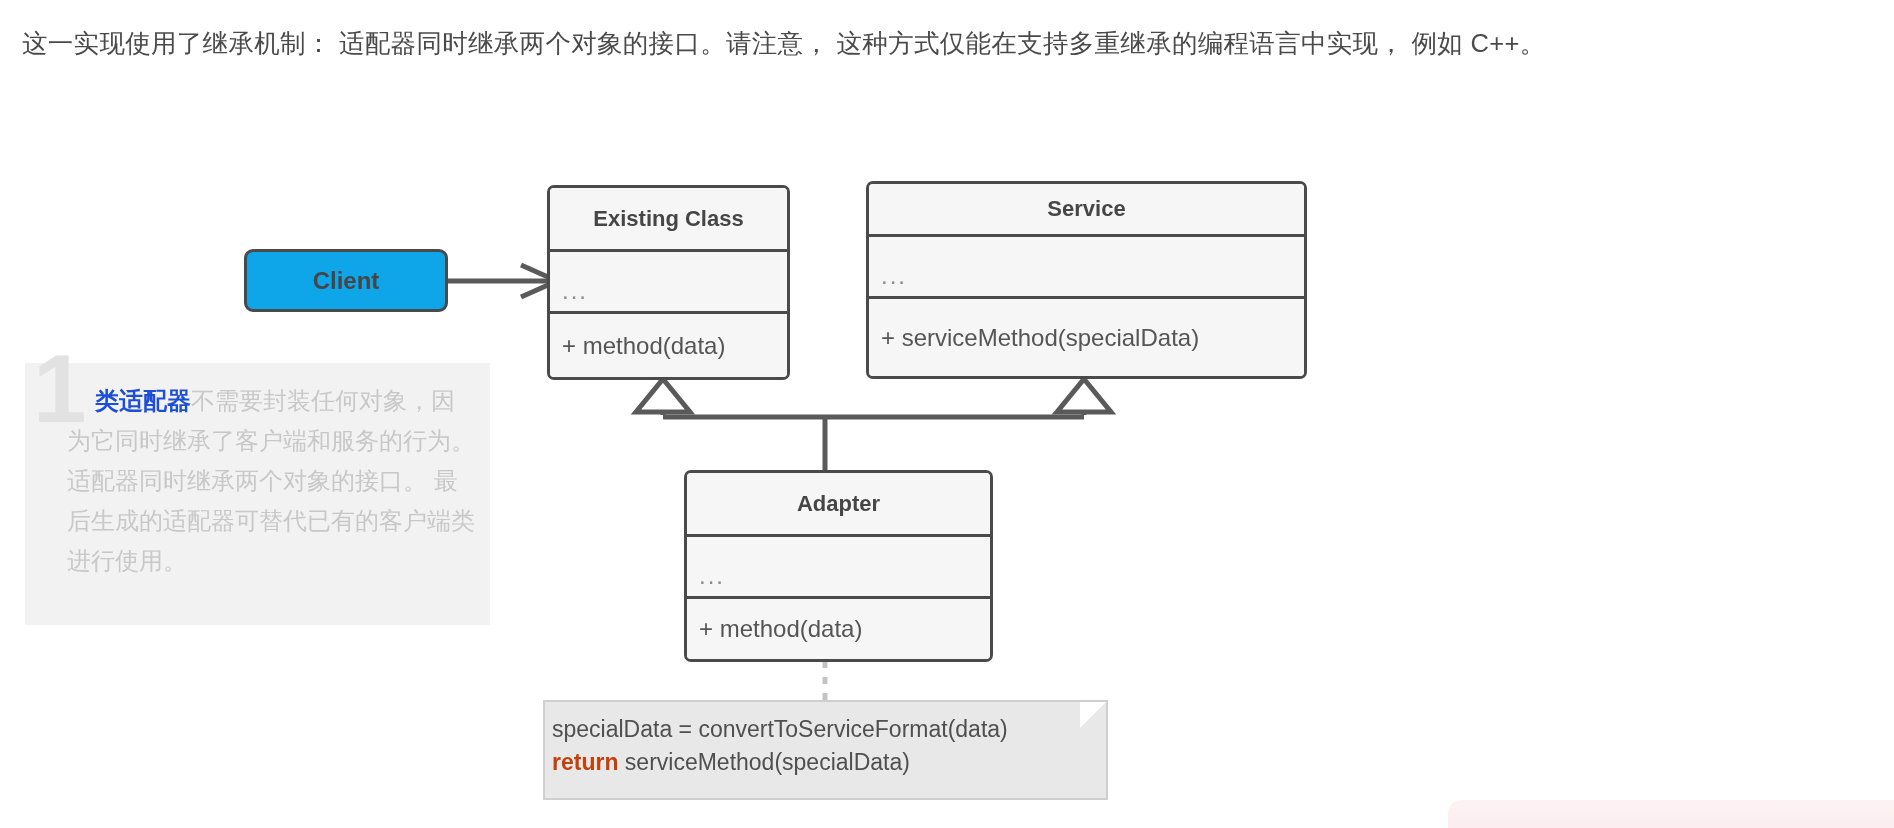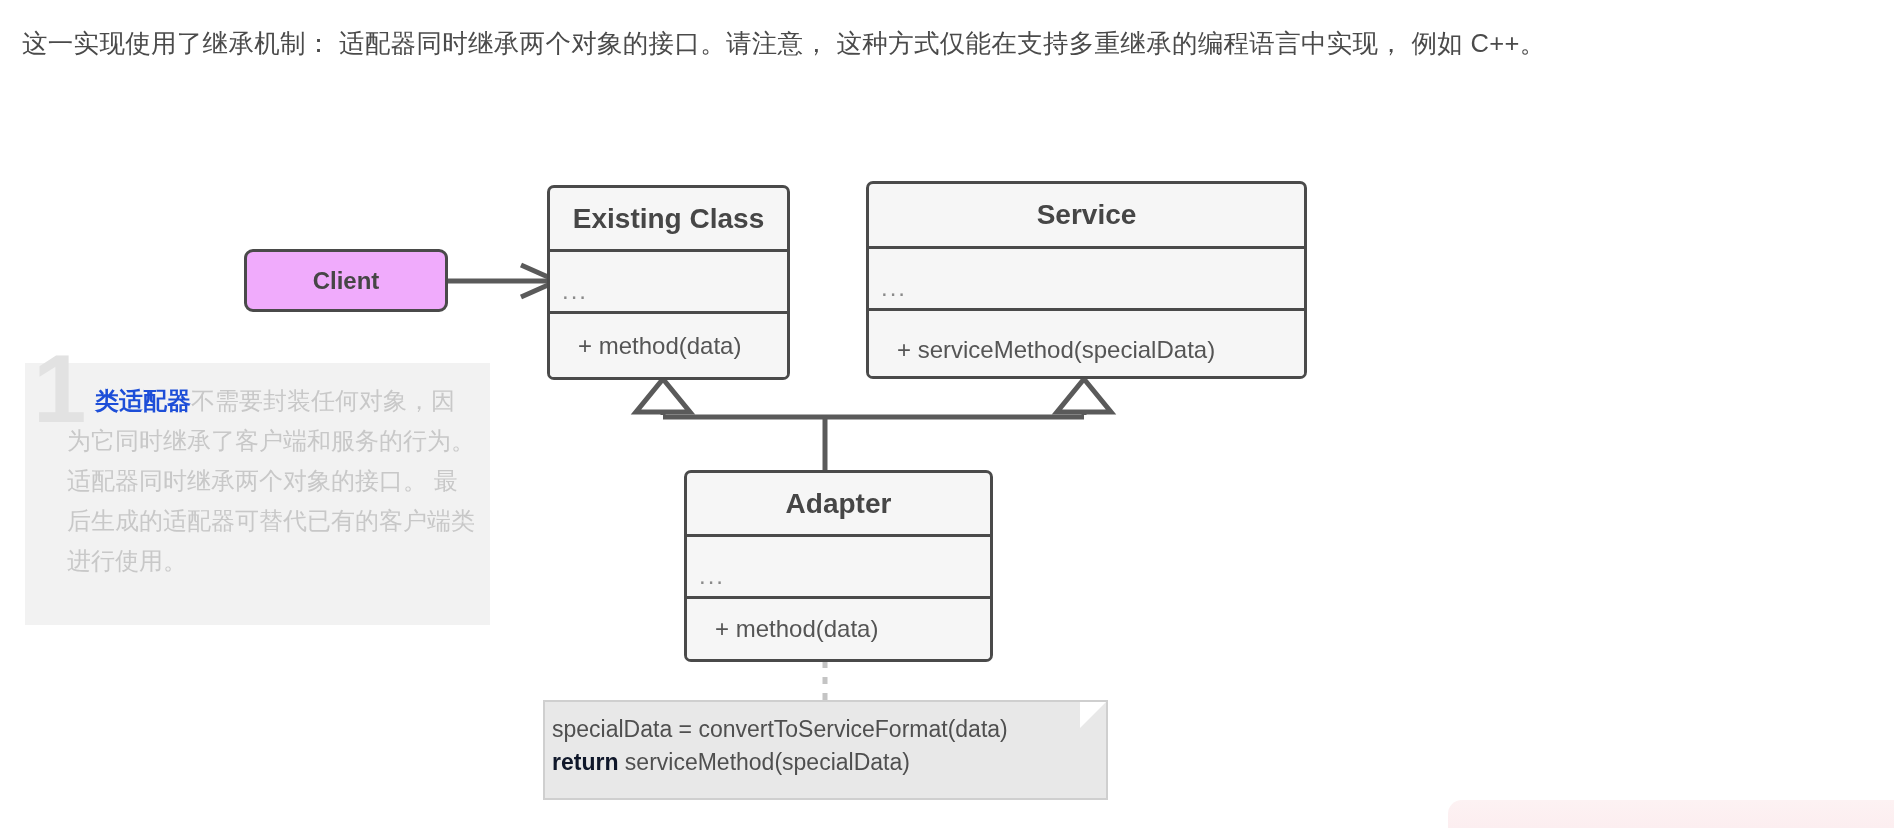--- a/index.html
+++ b/index.html
@@ -64,45 +64,44 @@
   }
   .uml-row {
     position: relative;
     background: #f6f6f6;
     display: flex;
     align-items: center;
   }
   .uml-title {
     justify-content: center;
     font-weight: bold;
-    font-size: 28px;
+    font-size: 22px;
     color: #464646;
-    border-radius: 14px;
   }
   .uml-sep { border-top: 3px solid #4a4a4a; }
   .uml-member {
-    padding-left: 28px;
+    padding-left: 12px;
     font-size: 24px;
     color: #555555;
   }
   .uml-dots {
     padding-left: 12px;
     font-size: 24px;
     color: #8a8a8a;
     letter-spacing: 2px;
     align-items: flex-end;
     padding-bottom: 6px;
   }
 
   
   .simple-box {
     position: absolute;
     border: 3px solid #4a4a4a;
     border-radius: 9px;
-    background: #f0abfc;
+    background: #0ea5e9;
     display: flex;
     align-items: center;
     justify-content: center;
     font-weight: bold;
     font-size: 24px;
     color: #464646;
   }
 
   
   .note-box {
@@ -118,21 +117,21 @@
     border-bottom: 26px solid transparent;
   }
   .note-text {
     position: absolute;
     left: 7px; top: 11px;
     font-size: 23px;
     line-height: 33px;
     color: #4f4f4f;
     white-space: nowrap;
   }
-  .note-text b { font-weight: bold; color: #0f172a; }
+  .note-text b { font-weight: bold; color: #c2410c; }
 
   
   #wires {
     position: absolute;
     left: 0; top: 0;
     width: 1894px; height: 828px;
     pointer-events: none;
   }
 
   
@@ -172,21 +171,21 @@
     <span>Client</span>
   </div>
 
   <div class="uml-box" style="left:547px; top:185px; width:243px; height:195px;">
     <div class="uml-row uml-title" style="height:61px;">Existing Class</div>
     <div class="uml-row uml-dots uml-sep" style="height:62px;">...</div>
     <div class="uml-row uml-member uml-sep" style="height:66px;">+ method(data)</div>
   </div>
 
   <div class="uml-box" style="left:866px; top:181px; width:441px; height:198px;">
-    <div class="uml-row uml-title" style="height:62px;">Service</div>
+    <div class="uml-row uml-title" style="height:50px;">Service</div>
     <div class="uml-row uml-dots uml-sep" style="height:62px;">...</div>
     <div class="uml-row uml-member uml-sep" style="height:80px;">+ serviceMethod(specialData)</div>
   </div>
 
   <div class="uml-box" style="left:684px; top:470px; width:309px; height:192px;">
     <div class="uml-row uml-title" style="height:61px;">Adapter</div>
     <div class="uml-row uml-dots uml-sep" style="height:62px;">...</div>
     <div class="uml-row uml-member uml-sep" style="height:63px;">+ method(data)</div>
   </div>
 

